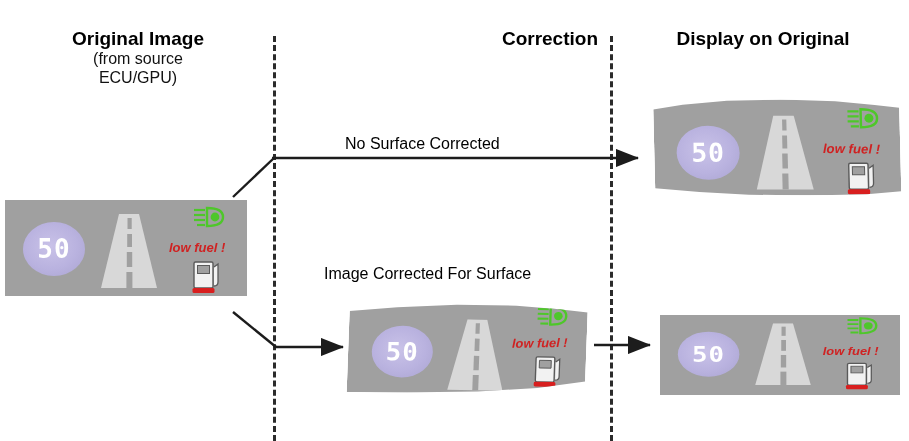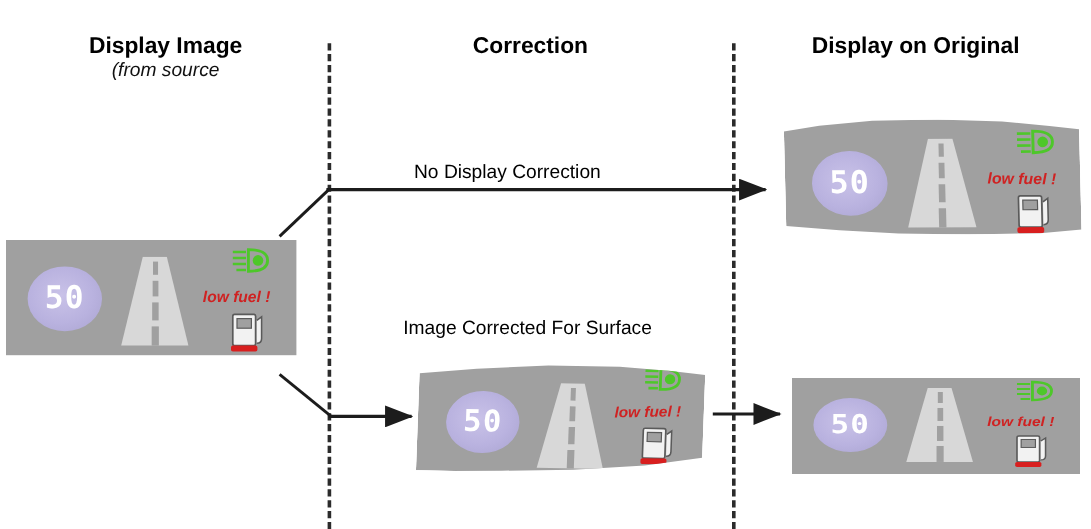--- a/index.html
+++ b/index.html
@@ -27,25 +27,24 @@
     font-weight: bold;
     color: #000;
     display: block;
     white-space: nowrap;
   }
   .col-head .sub {
     font-size: 16px;
     font-weight: normal;
     color: #111;
     display: block;
-    font-style: italic;
   }
 
   #head-original { left: 16px;  top: 28px;  width: 244px; }
-  #head-correction { left: 286px; top: 28px; width: 312px; }
+  #head-correction { left: 286px; top: 28px; width: 312px; text-align: right; }
   #head-display  { left: 622px; top: 28px;  width: 282px; }
 
   
   .divider {
     position: absolute;
     top: 36px;
     width: 0;
     height: 405px;
     border-left: 3px dashed #2b2b2b;
   }
@@ -54,21 +53,21 @@
 
   
   .flow-label {
     position: absolute;
     font-size: 16px;
     color: #000;
     white-space: nowrap;
     background: transparent;
   }
   #label-no-correction { left: 345px; top: 135px; }
-  #label-corrected     { left: 336px; top: 265px; }
+  #label-corrected     { left: 324px; top: 265px; }
 
   
   #connectors {
     position: absolute;
     left: 0; top: 0;
     width: 909px; height: 441px;
     pointer-events: none;
   }
 
   
@@ -194,22 +193,23 @@
     position: absolute;
     left: 0; top: 0;
     width: 100%;
     height: 100%;
   }
 </style>
 </head>
 <body>
 
 <div class="col-head" id="head-original">
-  <span class="title">Display Image</span>
+  <span class="title">Original Image</span>
   <span class="sub">(from source</span>
+  <span class="sub">ECU/GPU)</span>
 </div>
 
 <div class="col-head" id="head-correction">
   <span class="title">Correction</span>
 </div>
 
 <div class="col-head" id="head-display">
   <span class="title">Display on Original</span>
 </div>
 
@@ -225,21 +225,21 @@
 
   <path d="M 233 197 L 274 158" stroke="#1c1c1c" stroke-width="2.4" fill="none"></path>
   <line x1="272" y1="158" x2="638" y2="158" stroke="#1c1c1c" stroke-width="2.6" marker-end="url(#arrowhead)"></line>
 
   <path d="M 233 312 L 276 347" stroke="#1c1c1c" stroke-width="2.4" fill="none"></path>
   <line x1="274" y1="347" x2="343" y2="347" stroke="#1c1c1c" stroke-width="2.6" marker-end="url(#arrowhead)"></line>
 
   <line x1="594" y1="345" x2="650" y2="345" stroke="#1c1c1c" stroke-width="2.6" marker-end="url(#arrowhead)"></line>
 </svg>
 
-<div class="flow-label" id="label-no-correction">No Display Correction</div>
+<div class="flow-label" id="label-no-correction">No Surface Corrected</div>
 <div class="flow-label" id="label-corrected">Image Corrected For Surface</div>
 
 <div class="cluster" id="panel-original">
   <div class="cluster-inner">
 
     <div class="speed-badge">
       <span class="num">50</span>
     </div>
 
     <svg class="road" viewBox="0 0 72 78">

